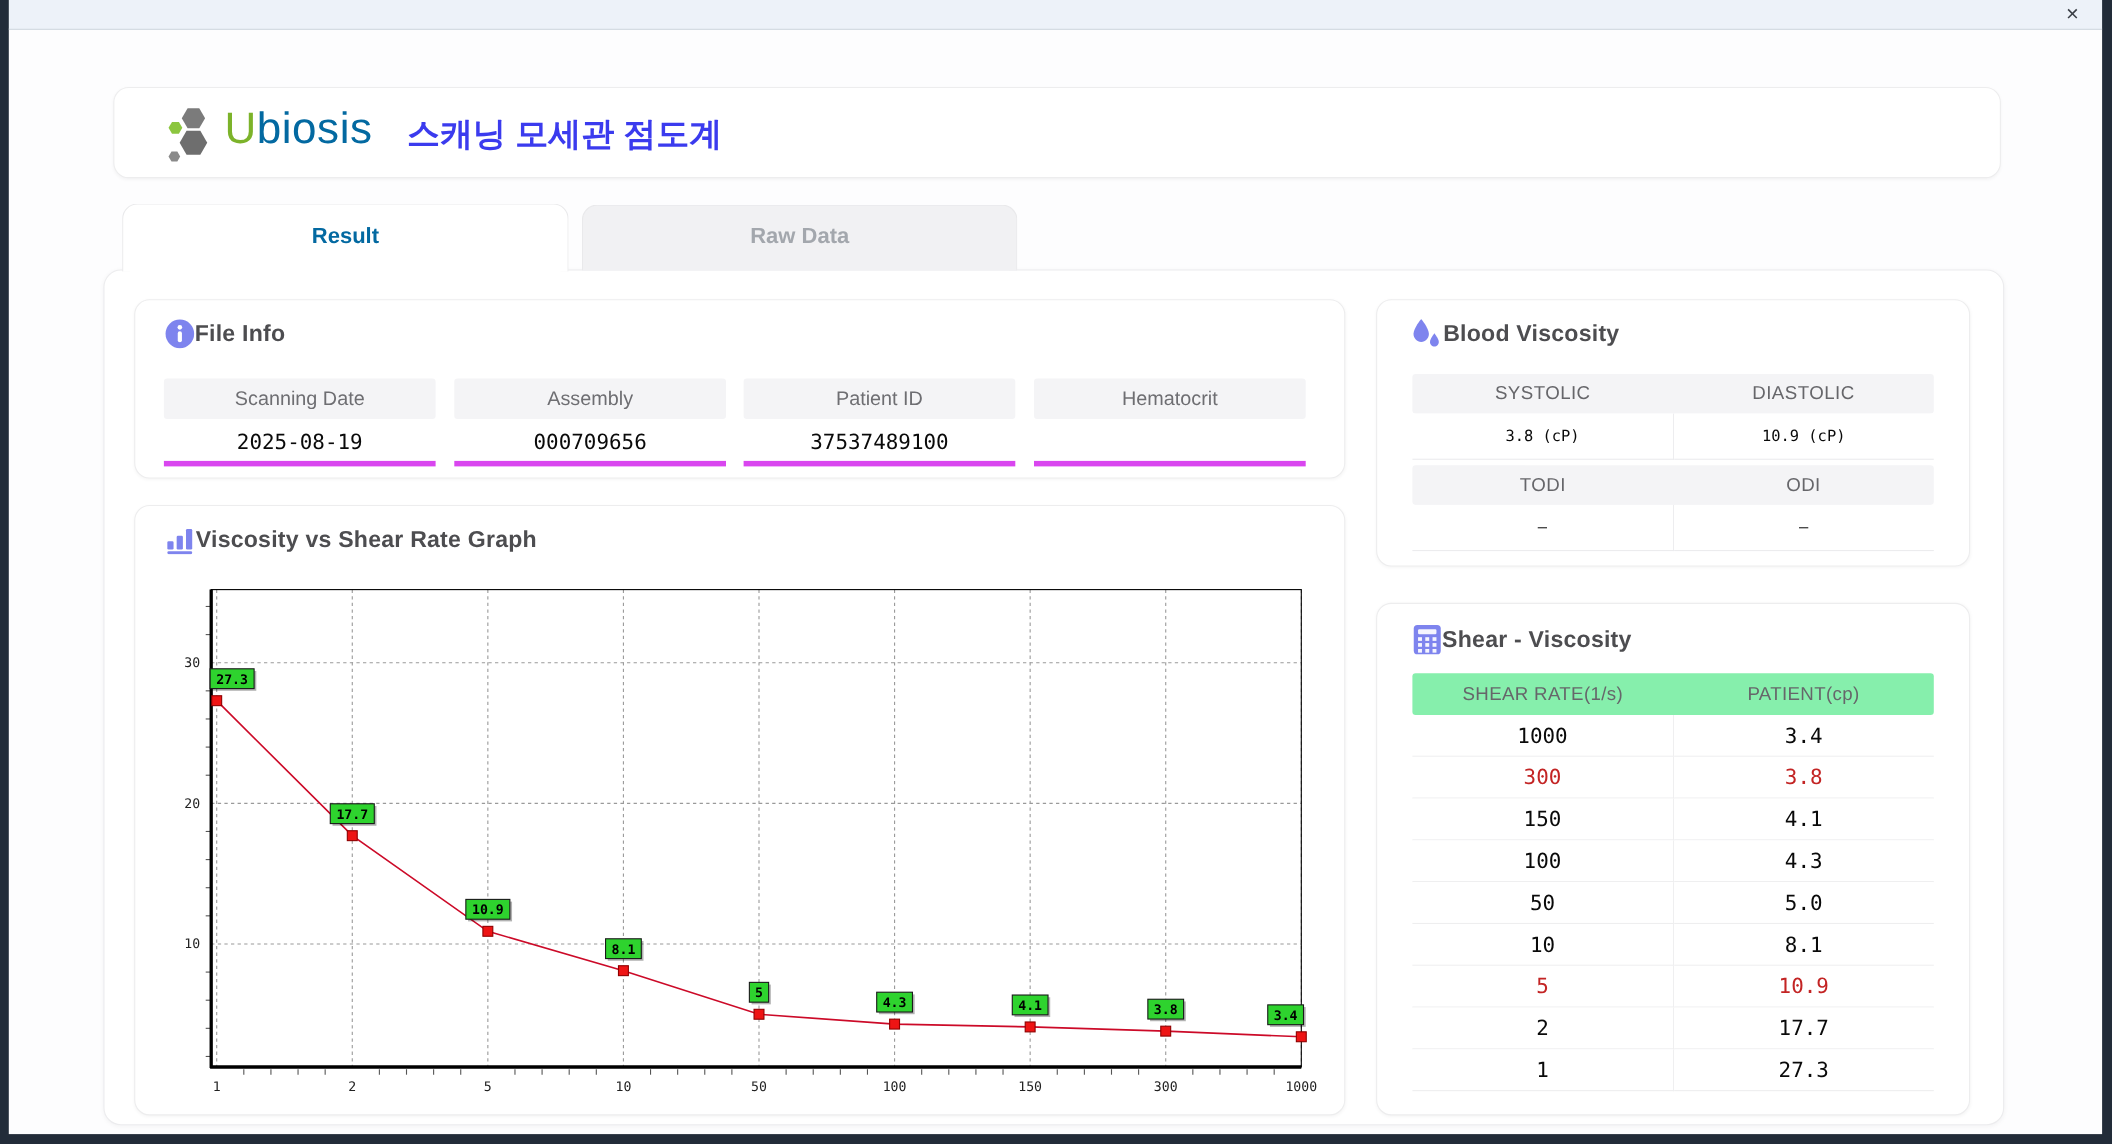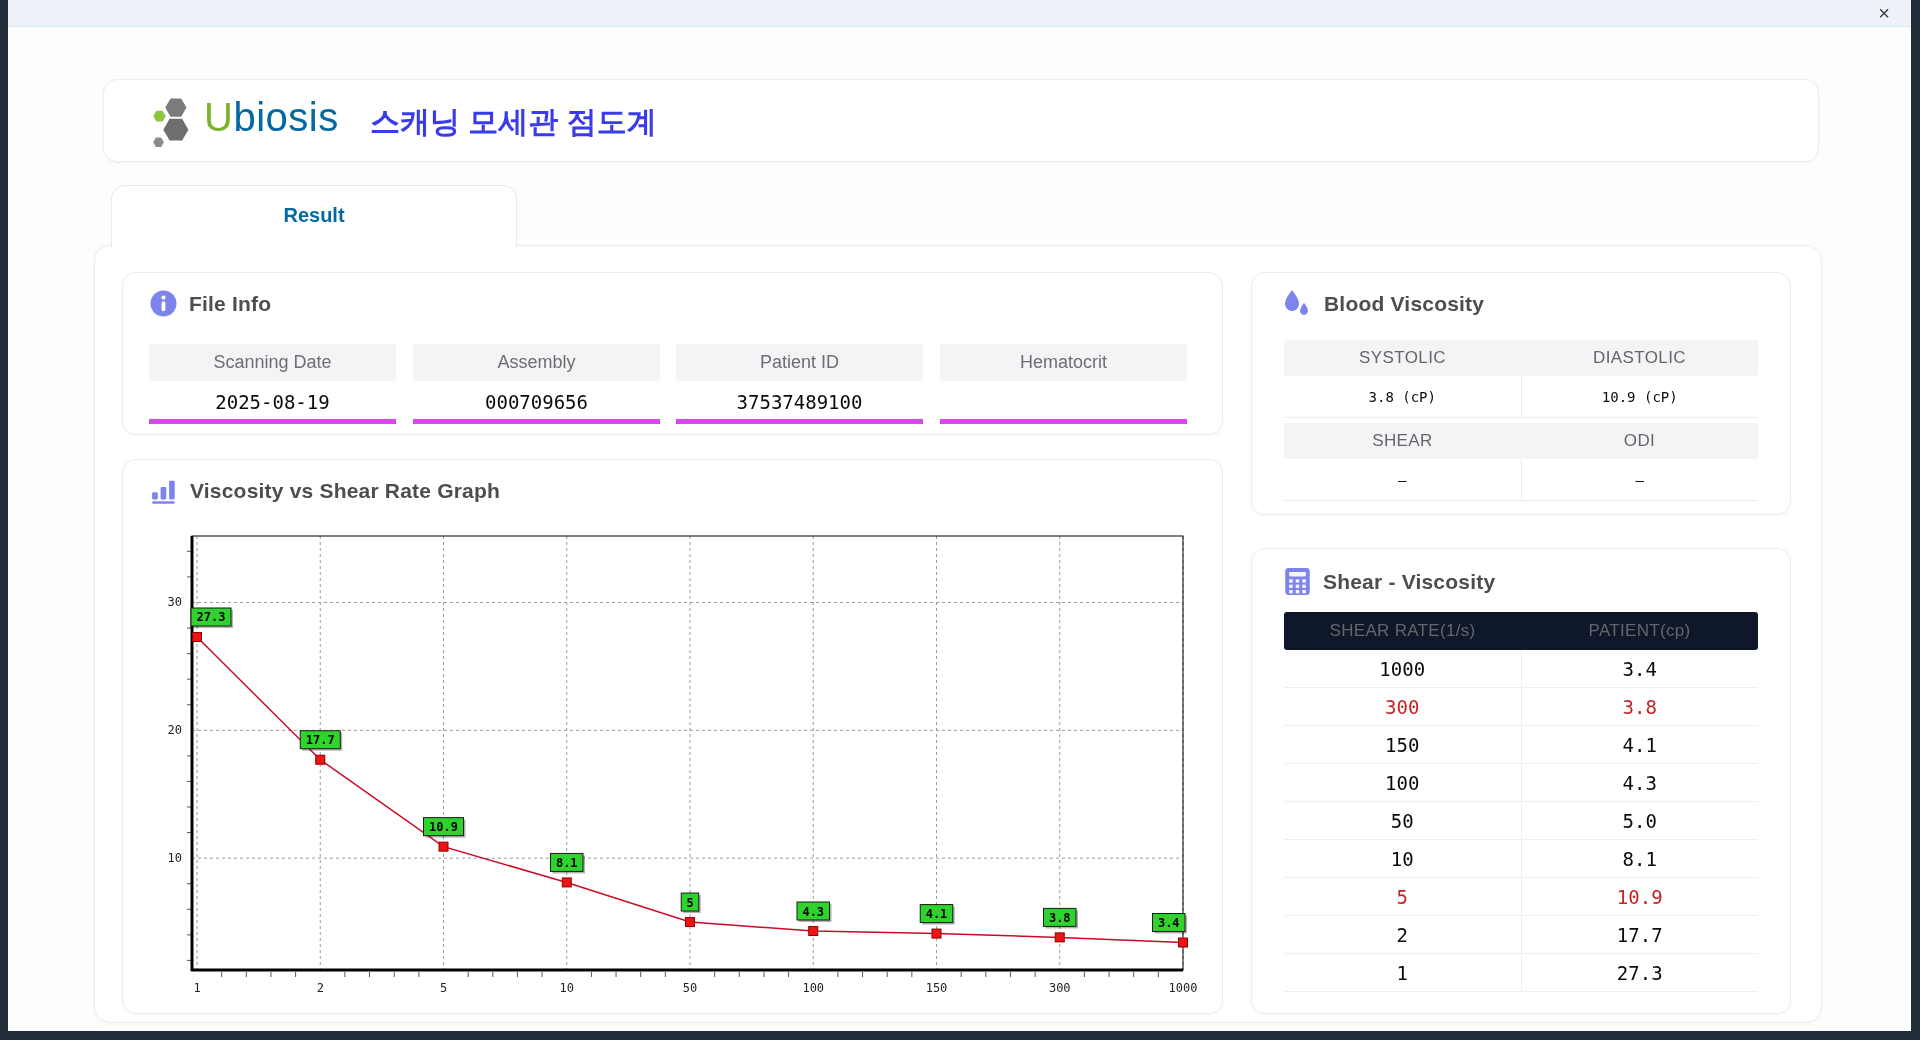--- a/index.html
+++ b/index.html
@@ -19,21 +19,21 @@
   .panel { position:absolute; left:86px; top:245px; width:1728px; height:778px;
            background:#fff; border:1px solid #ececee; border-radius:16px;
            box-shadow:0 1px 4px rgba(0,0,0,0.04); z-index:1; }
 
   .tab { position:absolute; height:62px; border:1px solid #e9e9eb; border-bottom:none;
          border-radius:14px 14px 0 0; text-align:center; font-size:20px; font-weight:bold;
          line-height:58px; z-index:3; cursor:pointer; }
   .tab-active { left:103px; top:185px; width:406px; background:#fff; color:#0369a1; }
   .tab-inactive { left:521px; top:186px; width:396px; height:60px; background:#f1f1f3; color:#a3a7ad; line-height:56px; }
 
-  .sect-head { position:absolute; display:flex; align-items:center; gap:12px; z-index:2; }
+  .sect-head { position:absolute; display:flex; align-items:center; z-index:2; }
   .sect-title { font-size:21px; font-weight:bold; color:#4d4d50; letter-spacing:0.2px; }
 
   .logo-text { position:absolute; left:196px; top:94px; font-size:40px; font-weight:500;
                letter-spacing:0.5px; z-index:2; }
   .logo-u { color:#7cb32a; }
   .logo-rest { color:#0369a1; }
   .app-title { position:absolute; left:362px; top:101px; font-size:30px; font-weight:bold;
                color:#3b3bee; z-index:2; }
 
   .field { position:absolute; width:247px; z-index:2; }
@@ -46,21 +46,21 @@
   .mini-tbl { position:absolute; width:474px; z-index:2; }
   .mini-hd { display:flex; background:#f4f4f6; border-radius:3px; }
   .mini-hd > div { flex:1; height:36px; line-height:36px; text-align:center;
                    font-size:17px; color:#66666a; letter-spacing:0.4px; }
   .mini-vl { display:flex; }
   .mini-vl > div { flex:1; height:42px; line-height:42px; text-align:center; font-size:14px;
                    color:#0a0a0a; background:#fff; border-bottom:1px solid #ececee; }
   .mini-vl > div:first-child { border-right:1px solid #ececee; }
 
   .sv-table { position:absolute; left:1284px; top:612px; width:474px; z-index:2; }
-  .sv-hd { display:flex; background:#0f172a; border-radius:3px; }
+  .sv-hd { display:flex; background:#86efac; border-radius:3px; }
   .sv-hd > div { flex:1; height:38px; line-height:38px; text-align:center; font-size:17px;
                  color:#66666a; letter-spacing:0.3px; }
   .trow { display:flex; }
   .trow > div { flex:1; height:38px; line-height:38px; text-align:center; font-size:19px;
                 color:#0a0a0a; background:#fff; border-bottom:1px solid #eeeeef; }
   .trow > div:first-child { border-right:1px solid #eeeeef; }
   .trow.hl > div { color:#c32424; }
 
   .chart-wrap { position:absolute; left:150px; top:520px; width:1060px; height:480px; z-index:2; }
 </style>
@@ -81,20 +81,23 @@
         <polygon points="16.5,22 13.3,27.6 6.8,27.6 3.5,22 6.8,16.4 13.3,16.4" fill="#8cc63f"></polygon>
         <polygon points="40,36 33.5,47.3 20.5,47.3 14,36 20.5,24.7 33.5,24.7" fill="#6e6e6e"></polygon>
         <polygon points="14.5,49 11.8,53.8 6.3,53.8 3.5,49 6.3,44.2 11.8,44.2" fill="#8a8a8a"></polygon>
       </svg>
       <div class="logo-text" style="left:100px; top:15px;"><span class="logo-u">U</span><span class="logo-rest">biosis</span></div>
       <div class="app-title" style="left:266px; top:22px;">스캐닝 모세관 점도계</div>
     </div>
 
     <div class="tab tab-active" style="top:158px;">
       <span>Result</span>
+    </div>
+    <div class="tab tab-inactive" style="top:159px;">
+      <span>Raw Data</span>
     </div>
 
     <div class="panel" style="top:218px;"></div>
 
     <div class="card" style="left:114px; top:245px; width:1101px; height:163px; z-index:2;"></div>
     <div class="sect-head" style="left:142px; top:263px;">
       <svg width="27" height="27" viewBox="0 0 27 27">
         <circle cx="13.5" cy="13.5" r="13" fill="#7e84ee"></circle>
         <circle cx="13.5" cy="7.6" r="2.1" fill="#fff"></circle>
         <rect x="11.6" y="11.2" width="3.8" height="10" rx="1.9" fill="#fff"></rect>
@@ -256,21 +259,21 @@
         <div>SYSTOLIC</div>
         <div>DIASTOLIC</div>
       </div>
       <div class="mini-vl">
         <div class="mono">3.8 (cP)</div>
         <div class="mono">10.9 (cP)</div>
       </div>
     </div>
     <div class="mini-tbl" style="left:1276px; top:396px;">
       <div class="mini-hd">
-        <div>SHEAR</div>
+        <div>TODI</div>
         <div>ODI</div>
       </div>
       <div class="mini-vl">
         <div class="mono">–</div>
         <div class="mono">–</div>
       </div>
     </div>
 
     <div class="card" style="left:1243px; top:521px; width:540px; height:466px; z-index:2;"></div>
     <div class="sect-head" style="left:1276px; top:540px;">

